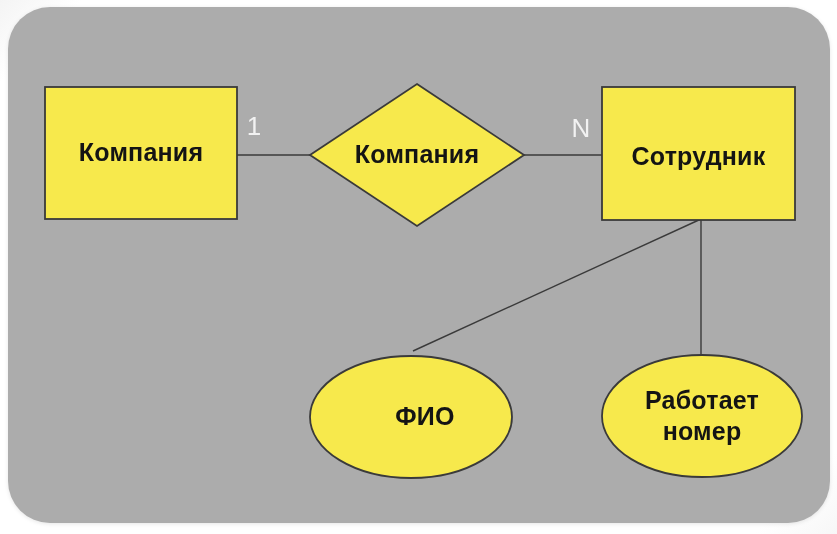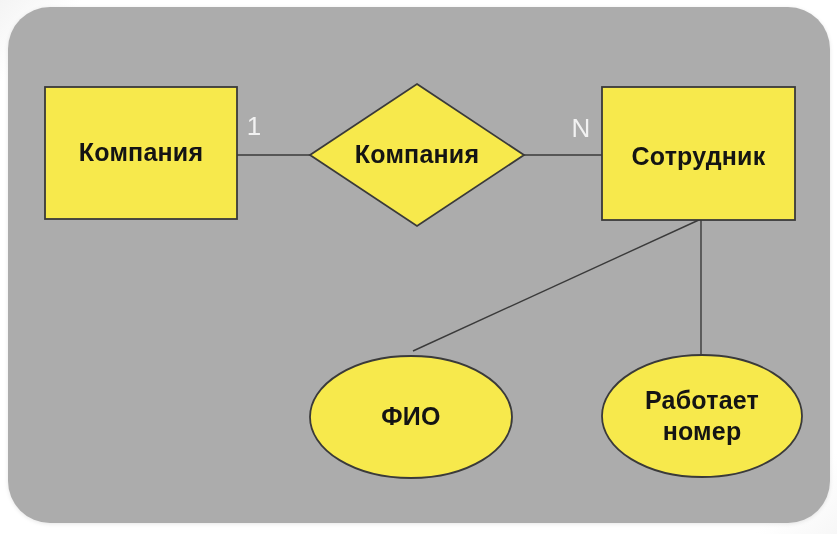--- a/index.html
+++ b/index.html
@@ -50,21 +50,21 @@
     font-size: 25px;
     font-weight: 700;
     color: #141414;
     letter-spacing: 0.2px;
     line-height: 1.25;
     pointer-events: none;
   }
   .lbl-company      { left: 45px;  top: 87px;  width: 192px; height: 132px; }
   .lbl-relationship { left: 310px; top: 84px;  width: 214px; height: 142px; }
   .lbl-employee     { left: 602px; top: 87px;  width: 193px; height: 140px; }
-  .lbl-fio          { left: 310px; top: 356px; width: 202px; height: 122px; }
+  .lbl-fio          { left: 324px; top: 356px; width: 202px; height: 122px; }
   .lbl-tabno       { left: 612px; top: 355px; width: 180px; height: 122px; }
   .cardinality {
     position: absolute;
     display: flex;
     align-items: center;
     justify-content: center;
     font-size: 26px;
     font-weight: 500;
     color: #F2F2F2;
   }

